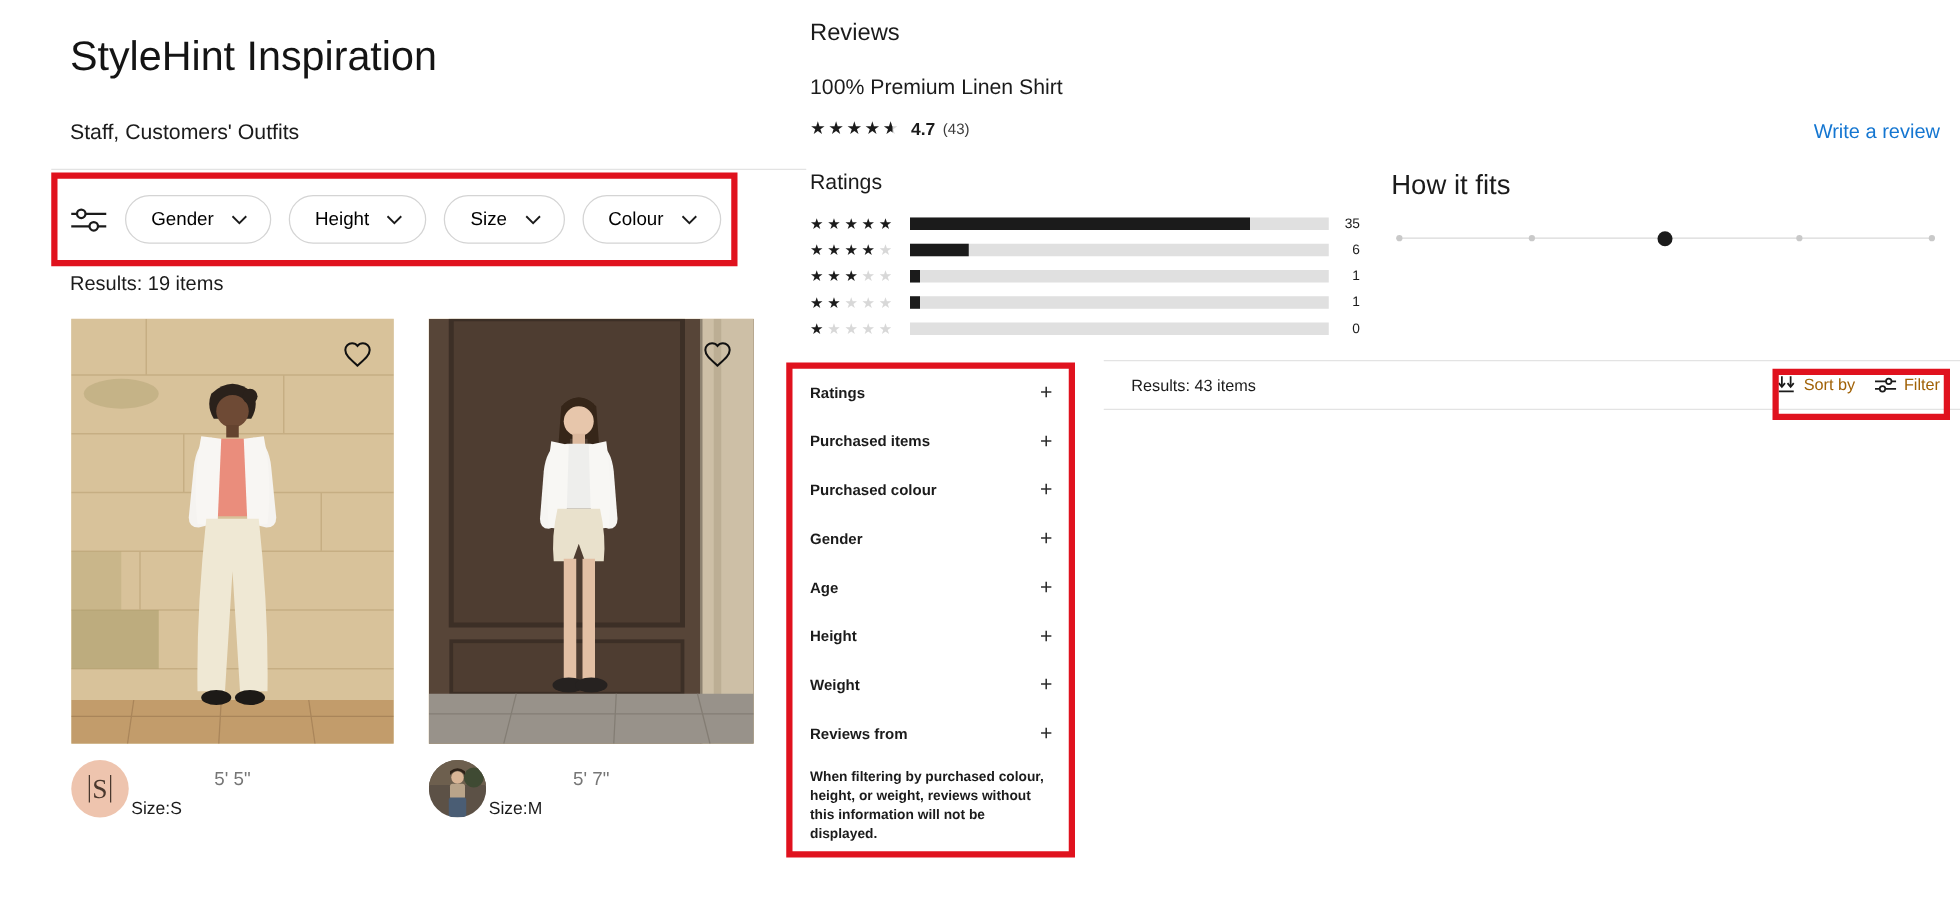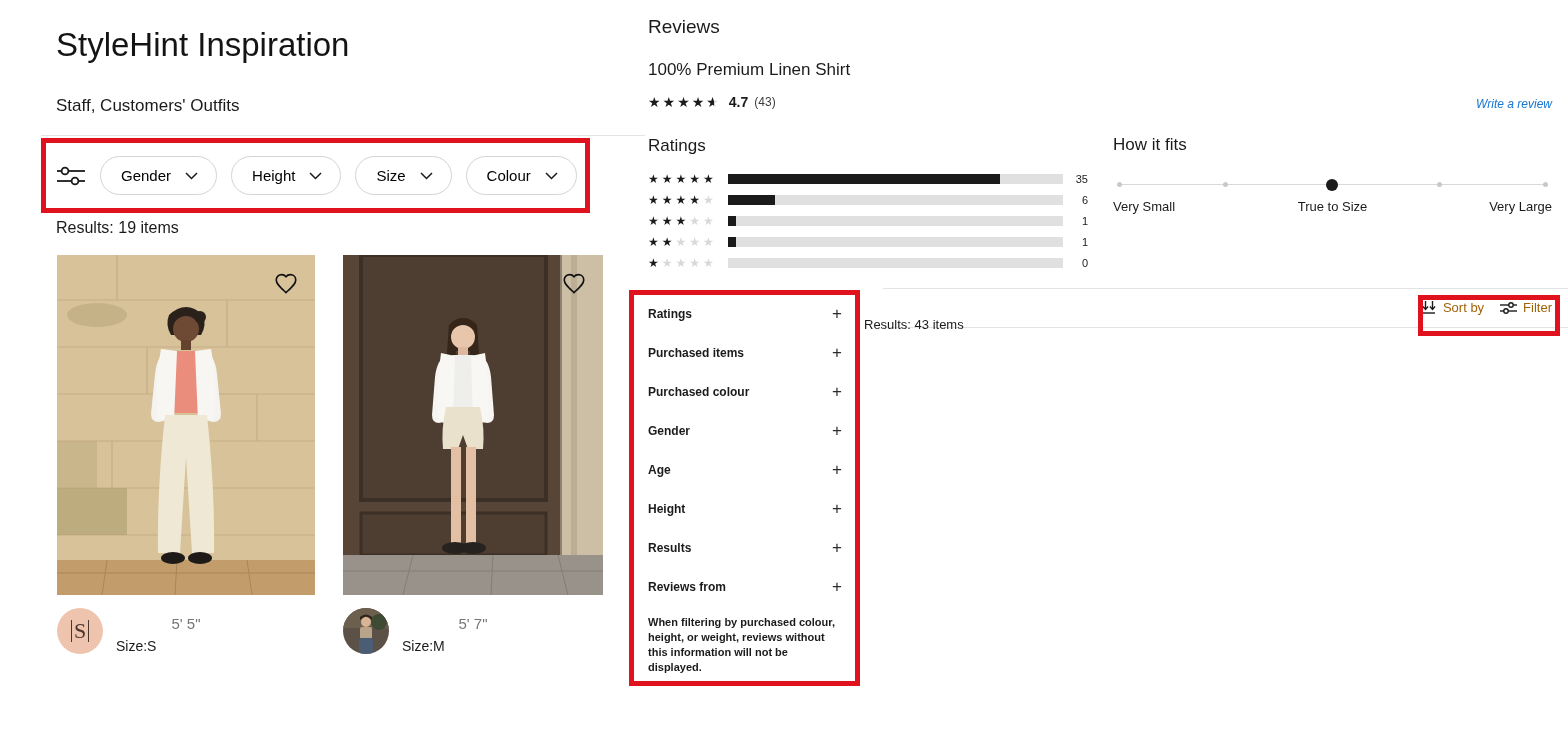--- a/index.html
+++ b/index.html
@@ -23,64 +23,64 @@
   .card { position:absolute; top:255px; }
   .card .photo { position:relative; width:100%; height:340px; overflow:hidden; background:#d9c39c; }
   .card .photo svg { display:block; }
   .heart-btn { position:absolute; top:14px; right:14px; width:28px; height:28px; background:transparent; border:none; cursor:pointer; }
   .card-footer { position:absolute; left:0; top:350px; width:100%; height:60px; }
   .avatar { position:absolute; left:0; top:3px; width:46px; height:46px; border-radius:50%; overflow:hidden; }
   .avatar-mono { background:#eec4ae; display:flex; align-items:center; justify-content:center; }
   .mono-txt { font-family:"Liberation Serif","DejaVu Serif",serif; font-size:22px; color:#4a382e;
               border-left:1.5px solid #4a382e; border-right:1.5px solid #4a382e; padding:0 2px; line-height:1; }
   .h-label { position:absolute; left:0; top:10px; width:100%; text-align:center; font-size:15px; color:#767676; }
-  .s-label { position:absolute; left:48px; top:33px; font-size:14px; color:#1b1b1b;margin-left:11px; }
+  .s-label { position:absolute; left:48px; top:33px; font-size:14px; color:#1b1b1b; }
 
   
   .rv-heading { position:absolute; left:648px; top:16px; font-size:19px; font-weight:400; }
   .rv-product { position:absolute; left:648px; top:60px; font-size:17px; font-weight:400; }
   .rv-summary { position:absolute; left:648px; top:94px; display:flex; align-items:center; gap:6px; }
   .stars { display:inline-flex; letter-spacing:2px; }
   .star { font-size:14px; color:#1b1b1b; font-style:normal; }
   .star.empty { color:#d8d8d8; }
   .star.half { position:relative; color:#d8d8d8; }
   .star.half .fill { position:absolute; left:0; top:0; width:50%; overflow:hidden; color:#1b1b1b; }
   .rv-score { font-size:14px; font-weight:700; margin-left:2px; }
   .rv-count { font-size:12px; color:#3c3c3c; }
-  .write-review { position:absolute; right:16px; top:97px; font-size:12px; color:#1476d1; text-decoration:none; cursor:pointer;font-style:italic; }
+  .write-review { position:absolute; right:16px; top:97px; font-size:16px; color:#1476d1; text-decoration:none; cursor:pointer; }
 
   .ratings-heading { position:absolute; left:648px; top:136px; font-size:17px; font-weight:400; }
   .dist { position:absolute; left:648px; top:168px; width:440px; }
   .dist-row { display:flex; align-items:center; height:21px; }
   .dist-row .stars { width:82px; letter-spacing:3px; }
   .dist-row .star { font-size:12px; }
   .bar { width:342px; height:10px; background:#e0e0e0; position:relative; }
   .bar .bar-fill { position:absolute; left:0; top:0; height:100%; background:#1b1b1b; }
   .dist-count { width:26px; text-align:right; font-size:11px; color:#1b1b1b; }
 
   .fit { position:absolute; left:1113px; top:135px; width:439px; }
-  .fit-heading { font-size:17px; font-weight:400; }
+  .fit-heading { font-size:22px; font-weight:400; }
   .fit-track { position:relative; margin-top:24px; height:12px; }
   .fit-line { position:absolute; left:4px; right:4px; top:5px; height:1px; background:#d9d9d9; }
   .fit-dot { position:absolute; top:3px; width:5px; height:5px; border-radius:50%; background:#c9c9c9; }
   .fit-dot.active { top:0; width:12px; height:12px; background:#1b1b1b; }
   .fit-labels { position:relative; margin-top:8px; height:16px; font-size:13px; }
   .fit-lab-left { position:absolute; left:0; }
   .fit-lab-center { position:absolute; left:0; width:100%; text-align:center; }
   .fit-lab-right { position:absolute; right:0; }
 
   .accordion { position:absolute; left:648px; top:294px; width:194px; }
   .acc-row { display:flex; align-items:center; justify-content:space-between; height:39px; cursor:pointer; }
   .acc-label { font-size:12px; font-weight:700; }
   .plus-icon { font-size:17px; font-weight:400; color:#2c2c2c; line-height:1; }
   .acc-note { margin-top:9px; font-size:11px; font-weight:700; line-height:15px; width:196px; }
 
   .results-line-top { position:absolute; left:883px; top:288px; width:685px; height:1px; background:#e3e3e3; }
   .results-line-bottom { position:absolute; left:883px; top:327px; width:685px; height:1px; background:#e3e3e3; }
-  .results-right { position:absolute; left:864px; top:301px; font-size:13px;margin-top:16px; }
+  .results-right { position:absolute; left:905px; top:301px; font-size:13px; }
   .list-controls { position:absolute; right:16px; top:300px; display:flex; align-items:center; gap:16px; }
   .ctrl-btn { display:inline-flex; align-items:center; gap:6px; background:none; border:none; font-size:13px;
               font-family:inherit; color:#a16207; cursor:pointer; }
   .ctrl-btn svg { display:block; }
 
   
   .ann { position:absolute; border:5px solid #e0121e; background:transparent; pointer-events:none; }
   .ann-filters { left:41px; top:138px; width:549px; height:75px; }
   .ann-accordion { left:629px; top:290px; width:231px; height:396px; }
   .ann-sort { left:1418px; top:295px; width:142px; height:41px; }
@@ -338,25 +338,20 @@
   <div class="fit">
     <div class="fit-heading">How it fits</div>
     <div class="fit-track">
       <div class="fit-line"></div>
       <span class="fit-dot" style="left:4px;"></span>
       <span class="fit-dot" style="left:110px;"></span>
       <span class="fit-dot active" style="left:213px;"></span>
       <span class="fit-dot" style="left:324px;"></span>
       <span class="fit-dot" style="right:4px;"></span>
     </div>
-    <div class="fit-labels">
-      <span class="fit-lab-left">Very Small</span>
-      <span class="fit-lab-center">True to Size</span>
-      <span class="fit-lab-right">Very Large</span>
-    </div>
   </div>
 
   <div class="accordion">
     <div class="acc-row">
       <span class="acc-label">Ratings</span>
       <span class="plus-icon">+</span>
     </div>
     <div class="acc-row">
       <span class="acc-label">Purchased items</span>
       <span class="plus-icon">+</span>
@@ -371,21 +366,21 @@
     </div>
     <div class="acc-row">
       <span class="acc-label">Age</span>
       <span class="plus-icon">+</span>
     </div>
     <div class="acc-row">
       <span class="acc-label">Height</span>
       <span class="plus-icon">+</span>
     </div>
     <div class="acc-row">
-      <span class="acc-label">Results</span>
+      <span class="acc-label">Weight</span>
       <span class="plus-icon">+</span>
     </div>
     <div class="acc-row">
       <span class="acc-label">Reviews from</span>
       <span class="plus-icon">+</span>
     </div>
     <div class="acc-note">When filtering by purchased colour, height, or weight, reviews without this information will not be displayed.</div>
   </div>
 
   <div class="results-line-top"></div>

